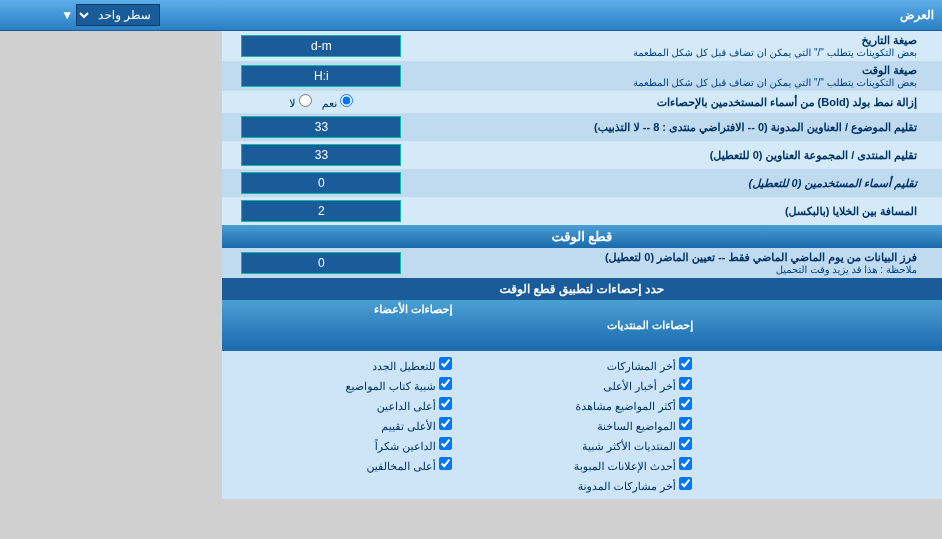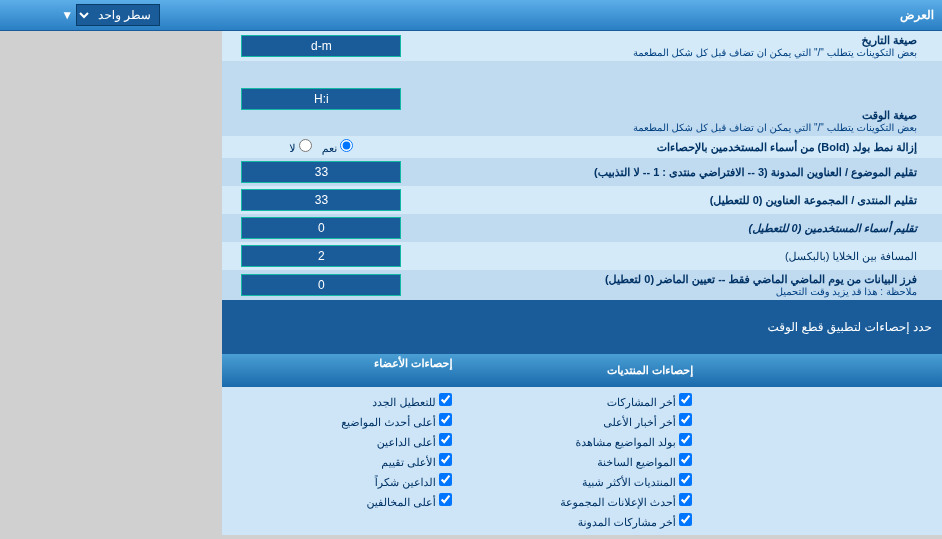--- a/index.html
+++ b/index.html
@@ -66,24 +66,24 @@
       color: #003366;
       font-size: 11px;
     }
     .sub-label {
       font-size: 10px;
       color: #004080;
     }
     .checkboxes-header {
       background: #1a5c9a;
       color: #fff;
-      text-align: right;
-      padding: 20px 10px;
-      font-size: 12px;
-      font-weight: normal;
+      text-align: center;
+      padding: 4px 10px;
+      font-size: 12px;
+      font-weight: bold;
     }
     .checkboxes-container {
       display: flex;
       width: 100%;
     }
     .checkboxes-col {
       flex: 1;
       padding: 4px 10px;
     }
     .checkbox-row {
@@ -137,21 +137,21 @@
       <div style="font-weight:bold;">صيغة التاريخ</div>
       <div class="sub-label">بعض التكوينات يتطلب "/" التي يمكن ان تضاف قبل كل شكل المطعمة</div>
     </td>
     <td class="input-cell">
       <input type="text" class="input-dark" value="d-m" style="">
     </td>
   </tr>
 
   <tr class="row-stripe-b">
     <td class="label-cell">
-      <div style="font-weight:bold;margin-top:45px;">صيغة الوقت</div>
+      <div style="font-weight:bold;">صيغة الوقت</div>
       <div class="sub-label">بعض التكوينات يتطلب "/" التي يمكن ان تضاف قبل كل شكل المطعمة</div>
     </td>
     <td class="input-cell">
       <input type="text" class="input-dark" value="H:i" style="">
     </td>
   </tr>
 
   <tr class="row-stripe-a">
     <td class="label-cell">
       <div style="font-weight:bold;">إزالة نمط بولد (Bold) من أسماء المستخدمين بالإحصاءات</div>
@@ -163,21 +163,21 @@
         </label>
         <label class="radio-label">
           <input type="radio" name="bold_remove" style=""> لا
         </label>
       </div>
     </td>
   </tr>
 
   <tr class="row-stripe-b">
     <td class="label-cell">
-      <div style="font-weight:bold;">تقليم الموضوع / العناوين المدونة (3 -- الافتراضي منتدى : 1 -- لا التذبيب)</div>
+      <div style="font-weight:bold;">تقليم الموضوع / العناوين المدونة (0 -- الافتراضي منتدى : 8 -- لا التذبيب)</div>
     </td>
     <td class="input-cell">
       <input type="text" class="input-dark" value="33" style="">
     </td>
   </tr>
 
   <tr class="row-stripe-a">
     <td class="label-cell">
       <div style="font-weight:bold;">تقليم المنتدى / المجموعة العناوين (0 للتعطيل)</div>
     </td>
@@ -190,27 +190,32 @@
     <td class="label-cell">
       <div style="font-weight:bold;font-style:italic;">تقليم أسماء المستخدمين (0 للتعطيل)</div>
     </td>
     <td class="input-cell">
       <input type="text" class="input-dark" value="0" style="">
     </td>
   </tr>
 
   <tr class="row-stripe-a">
     <td class="label-cell">
-      <div style="font-weight:normal;">المسافة بين الخلايا (بالبكسل)</div>
+      <div style="font-weight:bold;">المسافة بين الخلايا (بالبكسل)</div>
     </td>
     <td class="input-cell">
       <input type="text" class="input-dark" value="2" style="">
     </td>
   </tr>
 
+  <tr>
+    <td colspan="2" class="section-header">
+      <span>قطع الوقت</span>
+    </td>
+  </tr>
 
   <tr class="row-stripe-b">
     <td class="label-cell">
       <div style="font-weight:bold;">فرز البيانات من يوم الماضي الماضي فقط -- تعيين الماضر (0 لتعطيل)</div>
       <div class="sub-label">ملاحظة : هذا قد يزيد وقت التحميل</div>
     </td>
     <td class="input-cell">
       <input type="text" class="input-dark" value="0" style="">
     </td>
   </tr>
@@ -218,58 +223,58 @@
   <tr>
     <td colspan="2" style="padding:0;">
       <div>
 
         <div class="checkboxes-header">
           <span>حدد إحصاءات لتطبيق قطع الوقت</span>
         </div>
 
         <div style="display:flex; background: linear-gradient(to bottom, #4a9fd4, #1a6aac);">
           <div style="flex:1; color:#fff; font-weight:bold; padding:3px 10px; text-align:right; font-size:11px;"></div>
-          <div style="flex:1; color:#fff; font-weight:bold; padding:10px 10px; text-align:right; font-size:11px;">إحصاءات المنتديات</div>
+          <div style="flex:1; color:#fff; font-weight:bold; padding:19px 10px; text-align:right; font-size:11px;">إحصاءات المنتديات</div>
           <div style="flex:1; color:#fff; font-weight:bold; padding:3px 12px; text-align:right; font-size:11px;">إحصاءات الأعضاء</div>
         </div>
 
         <div class="checkboxes-container" style="background:#cde5f7;">
 
           <div style="flex:1; padding:4px 10px;"></div>
 
           <div class="checkboxes-col">
             <div class="checkbox-row">
               <label><input type="checkbox" checked="" style=""> <span>أخر المشاركات</span></label>
             </div>
             <div class="checkbox-row">
               <label><input type="checkbox" checked="" style=""> <span>أخر أخبار الأعلى</span></label>
             </div>
             <div class="checkbox-row">
-              <label><input type="checkbox" checked="" style=""> <span>بولد المواضيع مشاهدة</span></label>
+              <label><input type="checkbox" checked="" style=""> <span>أكثر المواضيع مشاهدة</span></label>
             </div>
             <div class="checkbox-row">
               <label><input type="checkbox" checked="" style=""> <span>المواضيع الساخنة</span></label>
             </div>
             <div class="checkbox-row">
               <label><input type="checkbox" checked="" style=""> <span>المنتديات الأكثر شبية</span></label>
             </div>
             <div class="checkbox-row">
-              <label><input type="checkbox" checked="" style=""> <span>أحدث الإعلانات المجموعة</span></label>
+              <label><input type="checkbox" checked="" style=""> <span>أحدث الإعلانات المبوبة</span></label>
             </div>
             <div class="checkbox-row">
               <label><input type="checkbox" checked="" style=""> <span>أخر مشاركات المدونة</span></label>
             </div>
           </div>
 
           <div class="checkboxes-col">
             <div class="checkbox-row">
               <label><input type="checkbox" checked="" style=""> <span>للتعطيل الجدد</span></label>
             </div>
             <div class="checkbox-row">
-              <label><input type="checkbox" checked="" style=""> <span>أعلى أحدث المواضيع</span></label>
+              <label><input type="checkbox" checked="" style=""> <span>شبية كتاب المواضيع</span></label>
             </div>
             <div class="checkbox-row">
               <label><input type="checkbox" checked="" style=""> <span>أعلى الداعين</span></label>
             </div>
             <div class="checkbox-row">
               <label><input type="checkbox" checked="" style=""> <span>الأعلى تقييم</span></label>
             </div>
             <div class="checkbox-row">
               <label><input type="checkbox" checked="" style=""> <span>الداعين شكراً</span></label>
             </div>

